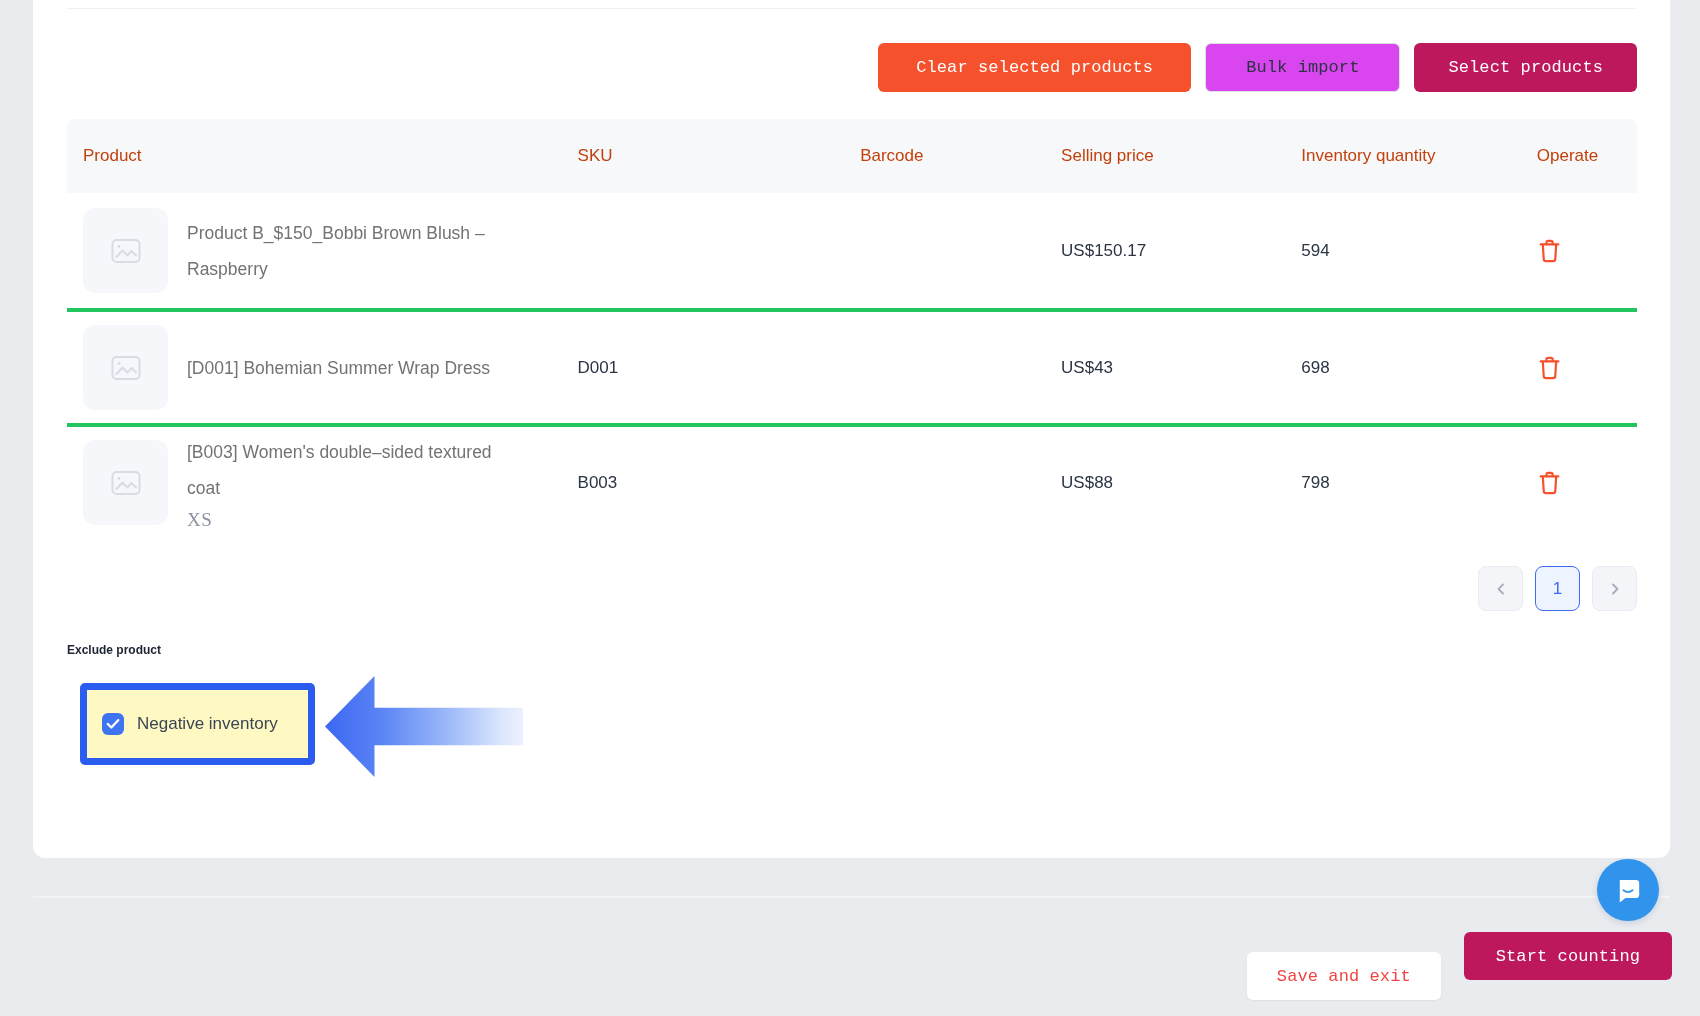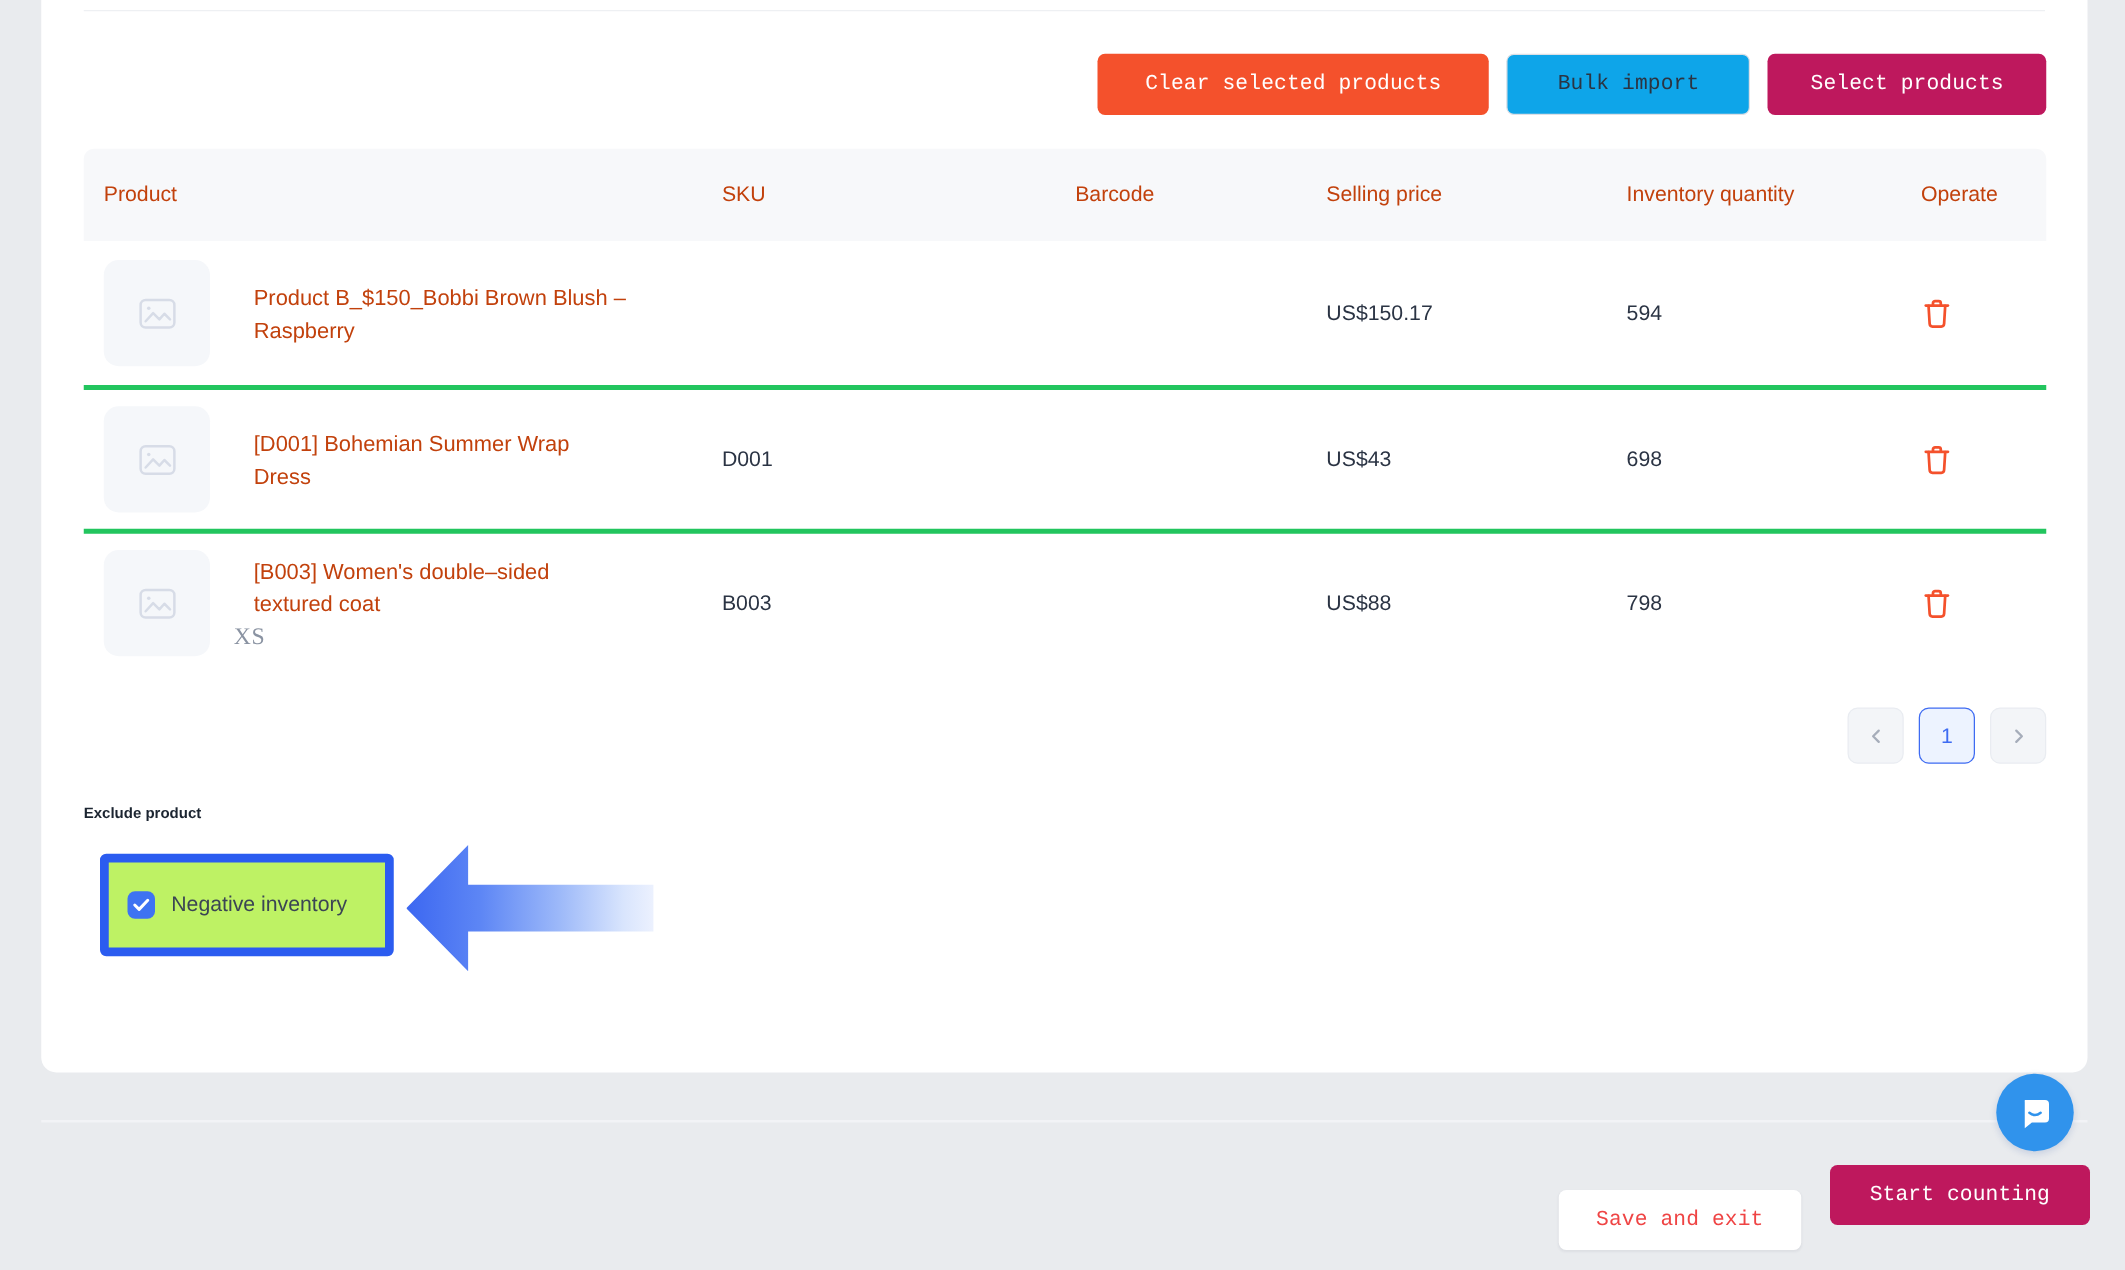--- a/index.html
+++ b/index.html
@@ -21,21 +21,21 @@
   
   .actions {
     position:absolute; top:43px; right:33px; display:flex; gap:14px;
   }
   .btn {
     height:49px; border-radius:6px; font-size:17px; font-weight:500;
     display:flex; align-items:center; justify-content:center;
     border:none; cursor:pointer; font-family:Liberation Mono, monospace; letter-spacing:.1px;
   }
   .btn-danger { background:#f4512c; color:#ffffff; padding:0 38px; }
-  .btn-plain  { background:#0ea5e9; color:#2b3442; padding:16px 40px; border:1px solid #dcdfe5; }
+  .btn-plain  { background:#d946ef; color:#2b3442; padding:16px 40px; border:1px solid #dcdfe5; }
   .btn-primary{ background:#be185d; color:#ffffff; padding:0 34px; }
 
   
   .table { position:absolute; left:34px; top:119px; width:1570px; }
   .thead {
     display:flex; align-items:center; height:74px; background:#f7f8fa;
     border-radius:8px 8px 0 0; font-size:17px; font-weight:500; color:#c2410c;
   }
   .cell { padding-left:16px; }
   .col-product { width:31.5%; }
@@ -48,21 +48,21 @@
     display:flex; align-items:center; min-height:115px; background:#ffffff;
     font-size:17px; color:#2b3444;
   }
   .trow + .trow { border-top:4px solid #22c55e; }
   .prod-cell { display:flex; align-items:center; }
   .thumb {
     width:85px; height:85px; border-radius:12px; background:#f5f7fa;
     display:flex; align-items:center; justify-content:center; flex:0 0 85px;
   }
   .pname-wrap { margin-left:19px; width:318px; }
-  .pname { font-size:17.5px; line-height:26px; color:#c2410c;margin-left:16px; }
+  .pname { font-size:17.5px; line-height:36px; color:#737373; }
   .variant { font-family:"Liberation Serif", serif; font-size:19px; color:#8a93a2; margin-top:3px; letter-spacing:.5px; }
   .variant:empty { display:none; }
   .trash-btn { background:none; border:none; cursor:pointer; padding:0; display:flex; }
 
   
   .pagination { position:absolute; top:566px; right:33px; display:flex; gap:12px; }
   .page-btn {
     width:45px; height:45px; border-radius:8px; display:flex;
     align-items:center; justify-content:center; cursor:pointer;
     background:#f3f5f8; border:1px solid #e9ecf1;
@@ -71,21 +71,21 @@
     background:#edf3ff; border:1.5px solid #3e6bf2; color:#3e6bf2;
     font-size:17px; font-weight:500;
   }
 
   
   .exclude-title {
     position:absolute; left:34px; top:643px; font-size:12px; font-weight:700; color:#1c2531;
   }
   .highlight-box {
     position:absolute; left:47px; top:683px; width:235px; height:82px;
-    border:7px solid #2b5cf0; border-radius:5px; background:#bef264;
+    border:7px solid #2b5cf0; border-radius:5px; background:#fef9c3;
     display:flex; align-items:center; padding-left:15px;
   }
   .checkbox {
     width:22px; height:22px; border-radius:6px; background:#3e73f2;
     display:flex; align-items:center; justify-content:center; flex:0 0 22px;
     cursor:pointer;
   }
   .checkbox-label { margin-left:13px; font-size:17px; color:#3b4554; }
   .big-arrow {
     position:absolute; left:292px; top:676px; width:198px; height:101px;

